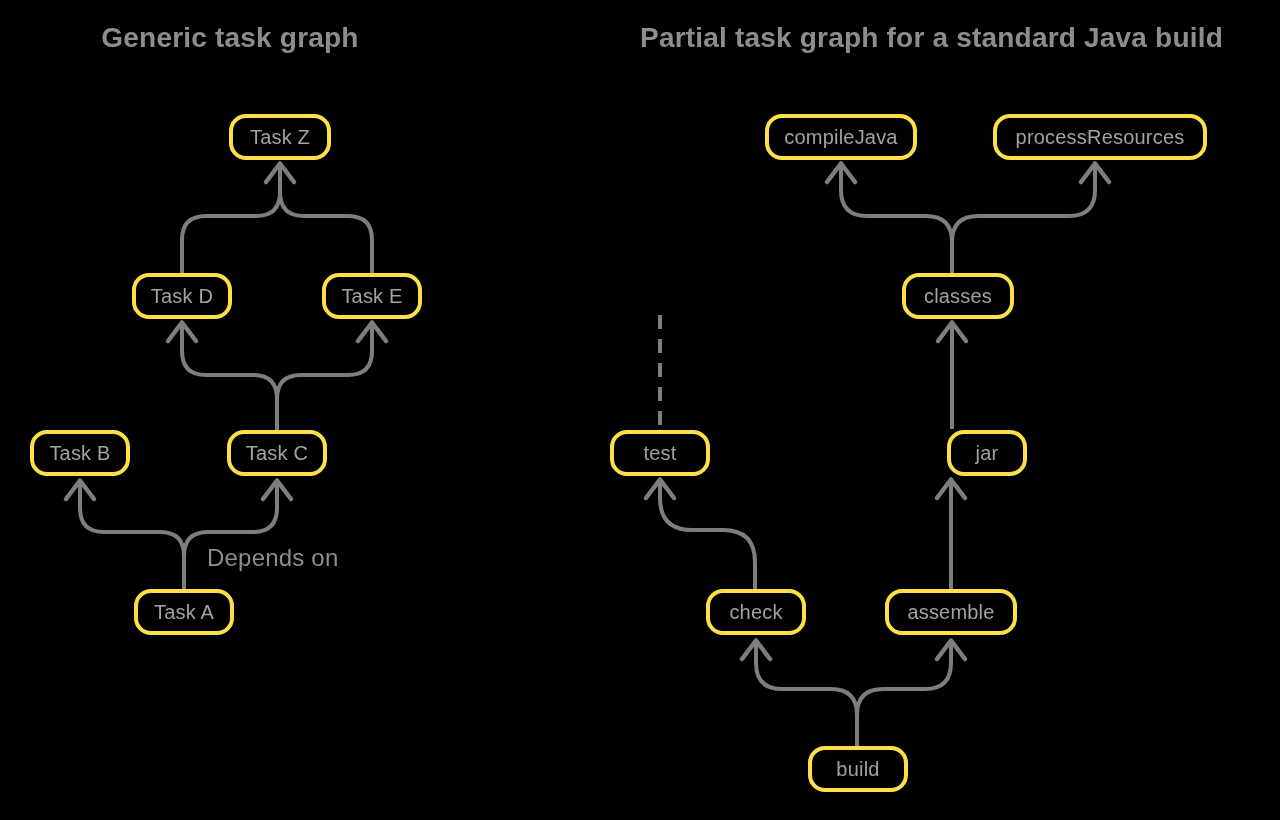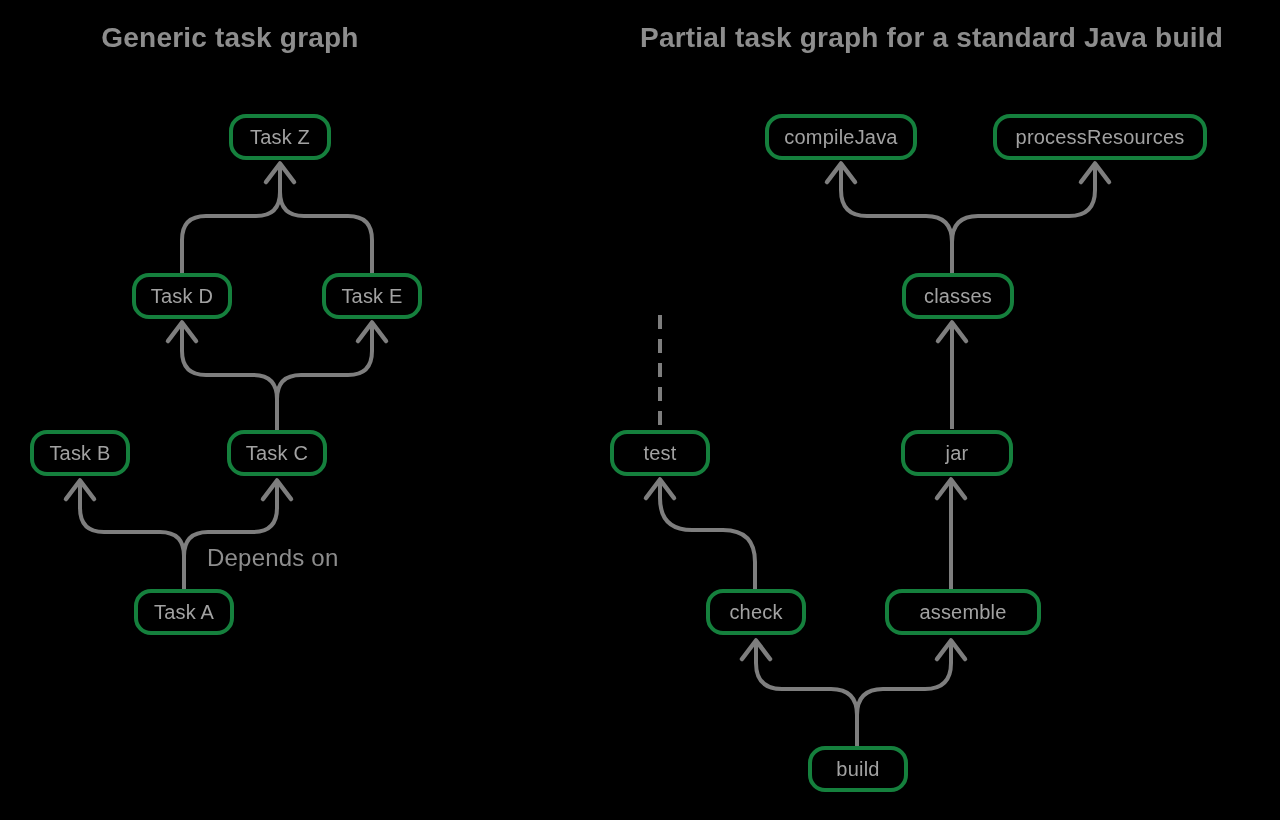--- a/index.html
+++ b/index.html
@@ -25,21 +25,21 @@
   #left-title{left:0;width:460px;}
   #right-title{left:640px;width:566px;}
   #edges{position:absolute;left:0;top:0;}
   .edge{stroke:#7e7e7e;stroke-width:4;fill:none;}
   .chevron{stroke:#7e7e7e;stroke-width:4.5;fill:none;stroke-linecap:round;stroke-linejoin:round;}
   .edge-dashed{stroke:#7e7e7e;stroke-width:4;fill:none;stroke-dasharray:14 10;}
   .node{
     position:absolute;
     height:46px;
     box-sizing:border-box;
-    border:4px solid #15803d;
+    border:4px solid #fde047;
     border-radius:17px;
     background:#000;
     color:#a2a2a2;
     font-size:20px;
     letter-spacing:.2px;
     display:flex;
     align-items:center;
     justify-content:center;
     white-space:nowrap;
   }
@@ -104,18 +104,18 @@
   <div class="node" style="left:30px;top:430px;width:100px;">Task B</div>
   <div class="node" style="left:227px;top:430px;width:100px;">Task C</div>
   <div class="node" style="left:134px;top:589px;width:100px;">Task A</div>
 
   <div class="edge-label" style="left:207px;top:544px;">Depends on</div>
 
   <div class="node" style="left:765px;top:114px;width:152px;">compileJava</div>
   <div class="node" style="left:993px;top:114px;width:214px;">processResources</div>
   <div class="node" style="left:902px;top:273px;width:112px;">classes</div>
   <div class="node" style="left:610px;top:430px;width:100px;">test</div>
-  <div class="node" style="left:901px;top:430px;width:112px;">jar</div>
+  <div class="node" style="left:947px;top:430px;width:80px;">jar</div>
   <div class="node" style="left:706px;top:589px;width:100px;">check</div>
-  <div class="node" style="left:885px;top:589px;width:156px;">assemble</div>
+  <div class="node" style="left:885px;top:589px;width:132px;">assemble</div>
   <div class="node" style="left:808px;top:746px;width:100px;">build</div>
 
 </div>
 
 </body></html>

